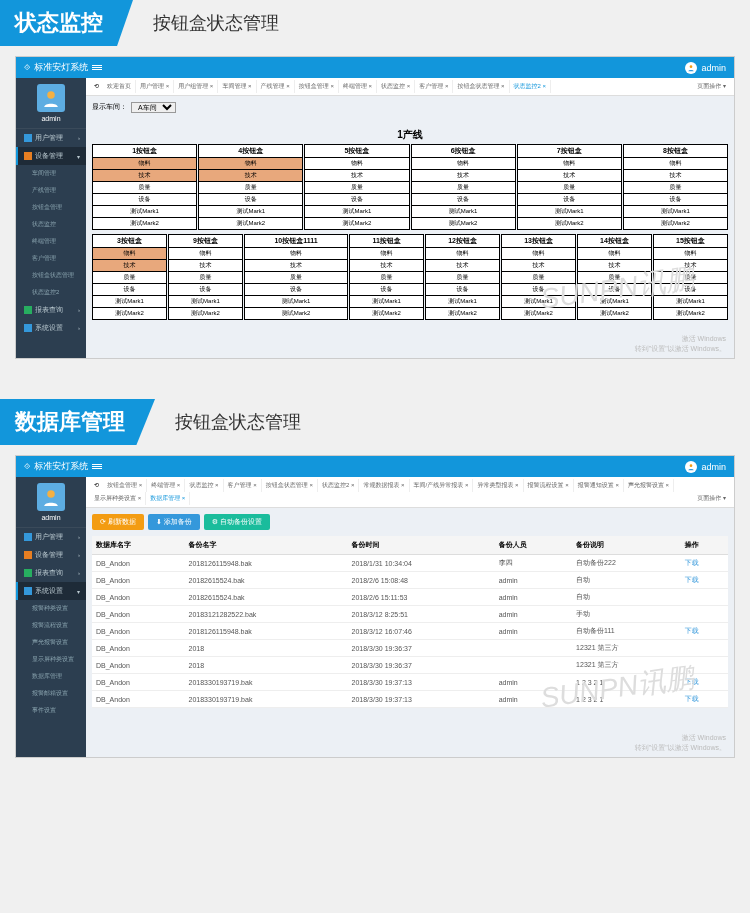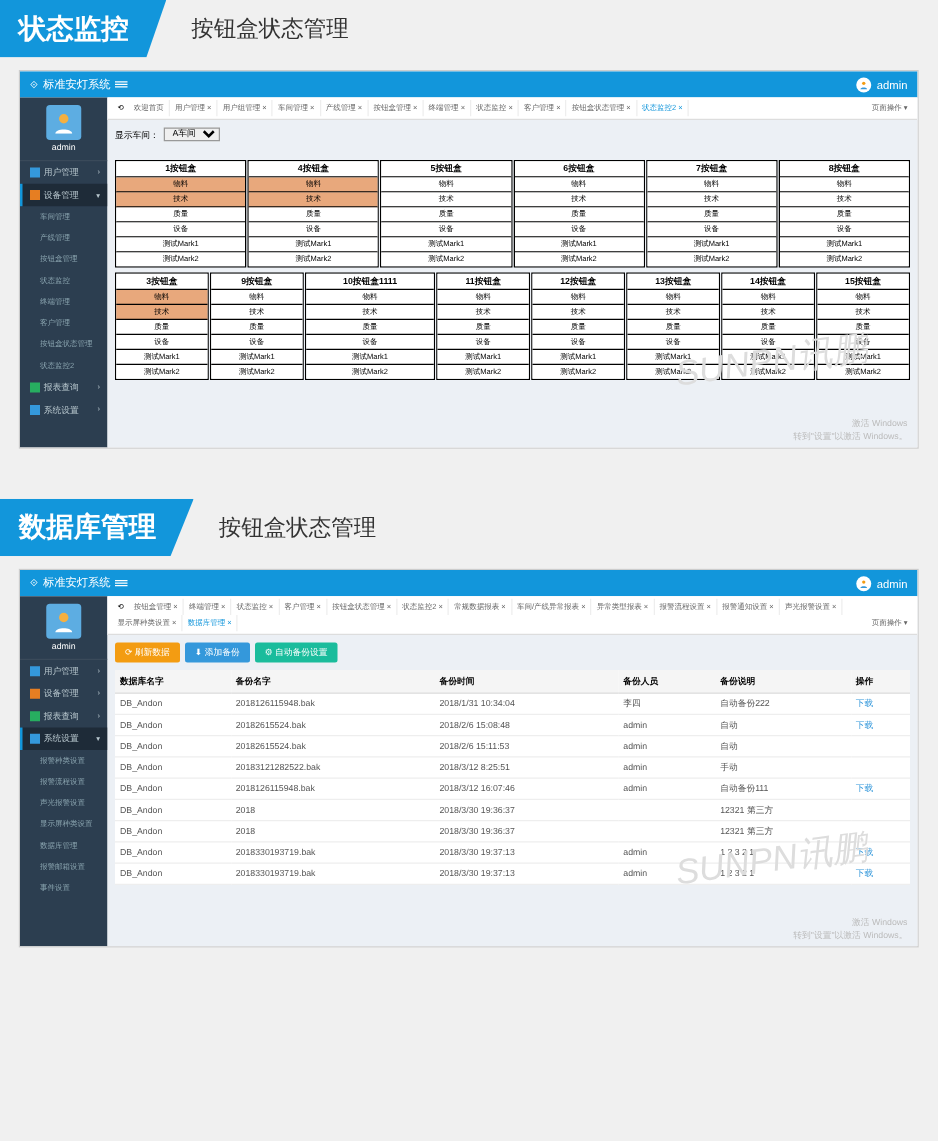--- a/index.html
+++ b/index.html
@@ -29,21 +29,21 @@
 .nav-icon{width:8px;height:8px;background:#3498db;display:inline-block;font-size:6px}
 .icon-orange{background:#e67e22}
 .icon-green{background:#27ae60}
 .icon-blue{background:#3498db}
 .main{flex:1;background:#ecf0f5;min-height:280px;position:relative}
 .tabbar{background:#fff;display:flex;flex-wrap:wrap;border-bottom:1px solid #ddd;font-size:6px;padding:2px 4px;gap:0}
 .tab{padding:2px 4px;color:#666;border-right:1px solid #eee;white-space:nowrap;display:flex;align-items:center;gap:2px}
 .tab.active{color:#1296db}
 .tab-ops{margin-left:auto;padding:2px 4px;color:#666}
 .content{padding:6px}
-.filter-row{font-size:7px;margin-bottom:15px;display:flex;align-items:flex-end;gap:4px}
+.filter-row{font-size:7px;margin-bottom:15px;display:flex;align-items:flex-start;gap:4px}
 .filter-row select{font-size:7px;padding:0 2px;border:1px solid #999}
 .line-title{text-align:center;font-size:10px;font-weight:bold;margin:2px 0}
 .grids{display:flex;gap:1px;margin-bottom:4px}
 .grid-col{border:1px solid #000;flex:1}
 .grid-col.wide{flex:1.4}
 .grid-head{background:#fff;text-align:center;font-size:7px;font-weight:bold;border-bottom:1px solid #000;padding:1px}
 .grid-cell{text-align:center;font-size:6px;border-bottom:1px solid #000;padding:1px;background:#fff}
 .grid-cell.hl{background:#e8a87c}
 .grid-cell:last-child{border-bottom:none}
 .btn-row{display:flex;gap:4px;margin-bottom:6px}
@@ -158,20 +158,21 @@
           <span class="tab">客户管理 ×</span>
           <span class="tab">按钮盒状态管理 ×</span>
           <span class="tab active">状态监控2 ×</span>
           <span class="tab-ops"><span>页面操作 ▾</span></span>
         </div>
         <div class="content">
           <div class="filter-row">
             <span>显示车间：</span>
             <select><option>A车间</option></select>
           </div>
+          <div class="line-title">1产线</div>
           <div class="grids" id="grid1">
               <div class="grid-col">
                 <div class="grid-head">1按钮盒</div>
                 <div class="grid-cell hl">物料</div>
                 <div class="grid-cell hl">技术</div>
                 <div class="grid-cell">质量</div>
                 <div class="grid-cell">设备</div>
                 <div class="grid-cell">测试Mark1</div>
                 <div class="grid-cell">测试Mark2</div>
               </div>

